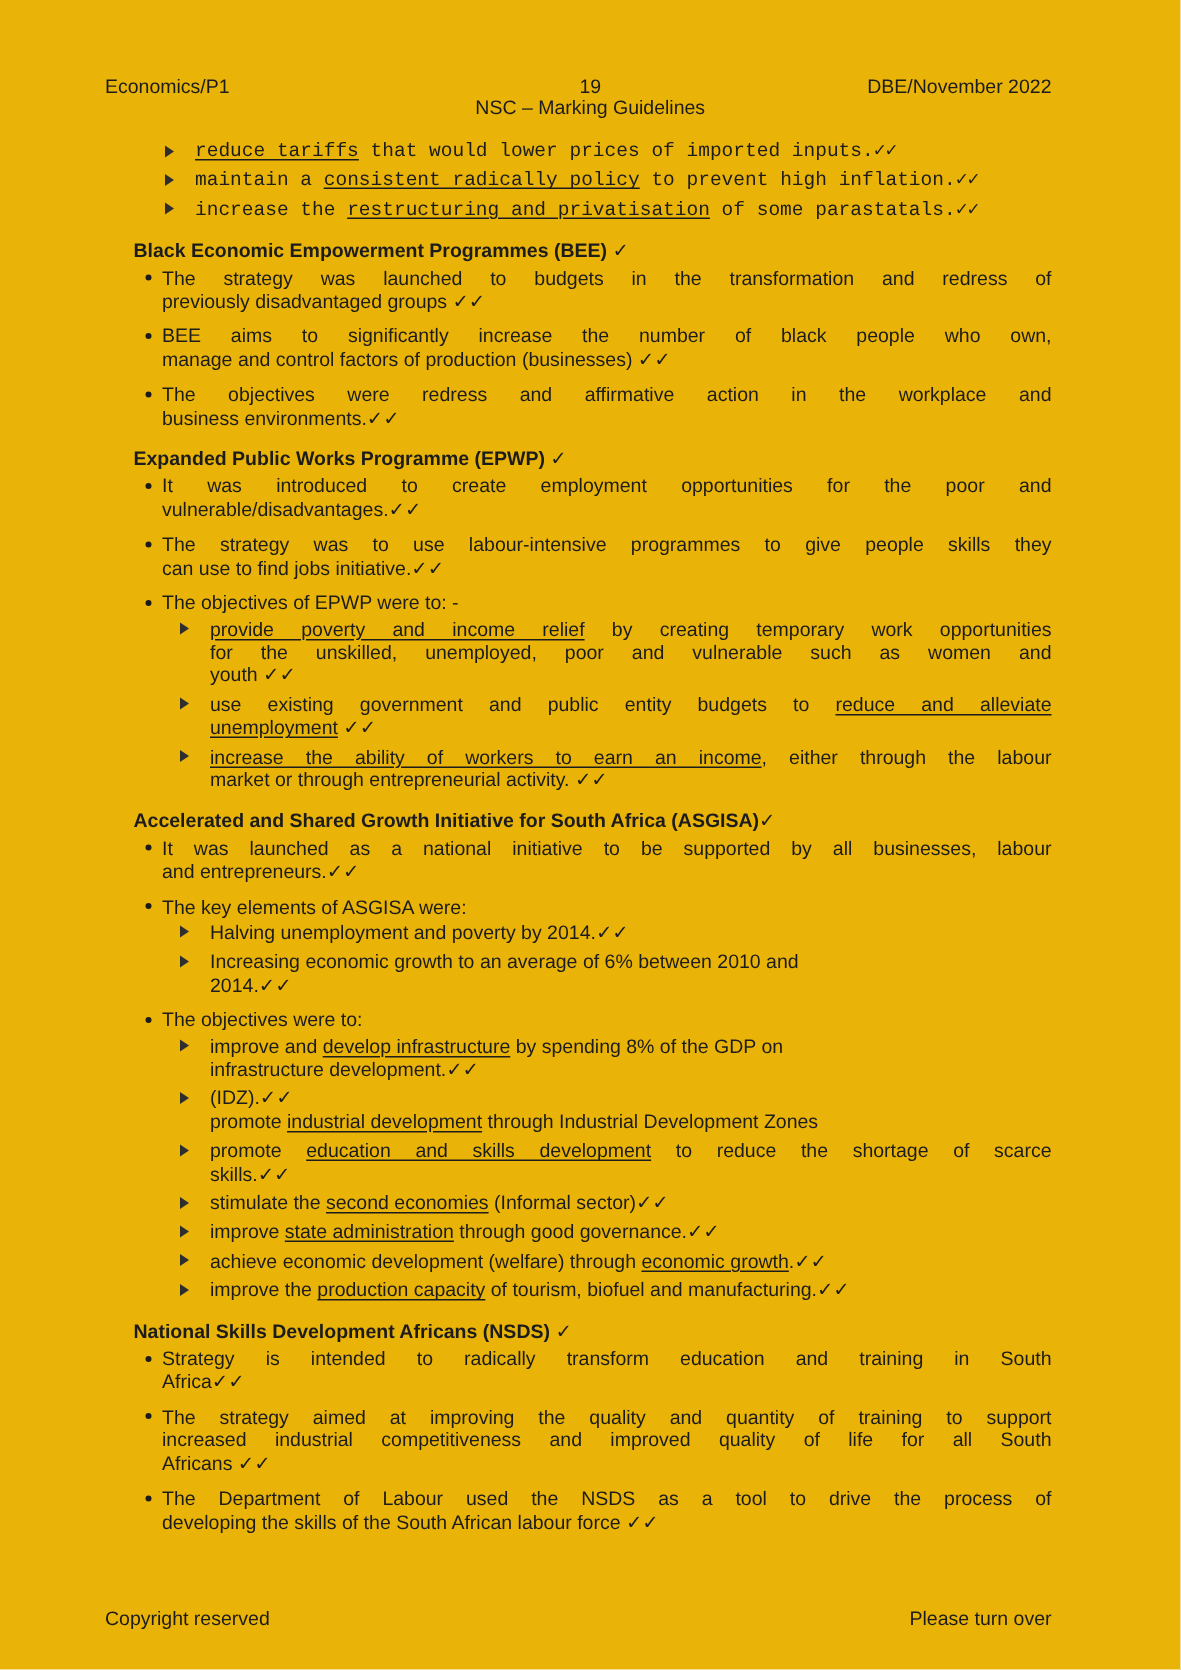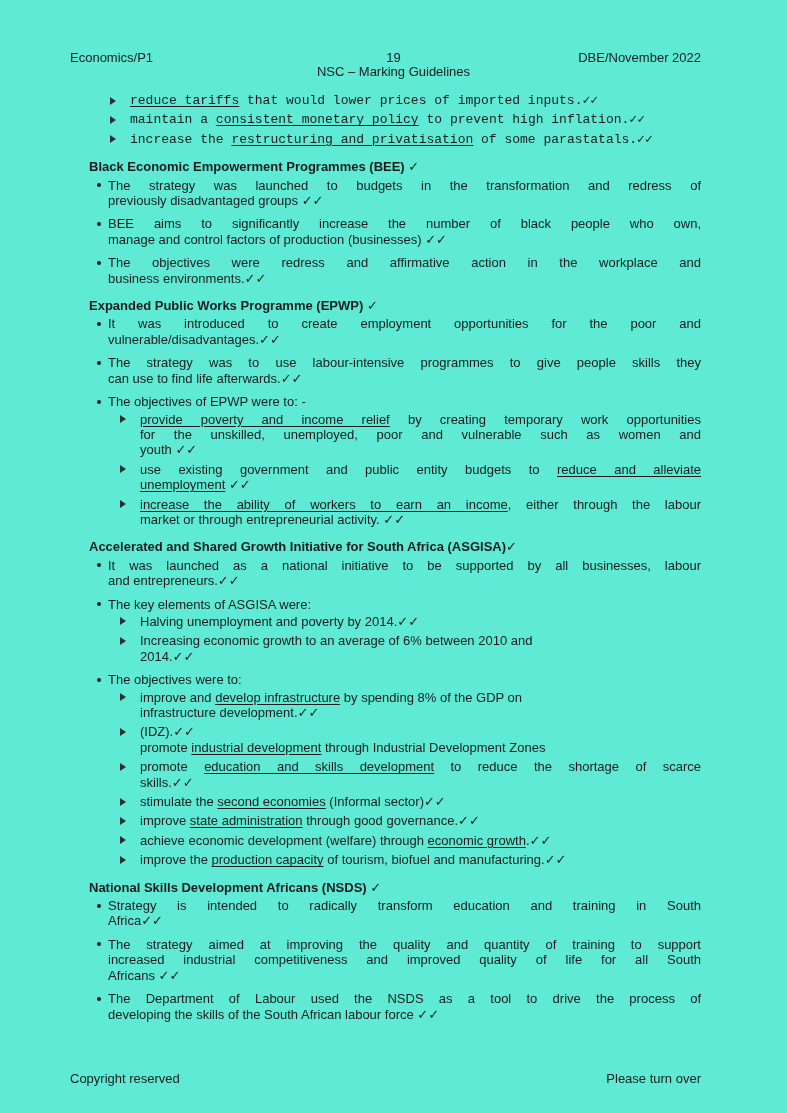--- a/index.html
+++ b/index.html
@@ -1,17 +1,17 @@
 <!DOCTYPE html>
 <html><head>
 <meta charset="utf-8">
 <style>
   html,body{margin:0;padding:0;background:#ffffff;}
   .page{
-    position:relative;width:787px;height:1113px;background:#5eead4;
+    position:relative;width:787px;height:1113px;background:#eab308;
     color:#1c1c1c;font-family:"Liberation Sans","DejaVu Sans",sans-serif;
     font-size:13px;overflow:hidden;
   }
   
   .hdr{position:absolute;top:51px;left:0;width:100%;}
   .hdr-line1{position:relative;text-align:center;line-height:14px;}
   .hdr-left{position:absolute;left:70px;top:0;}
   .hdr-right{position:absolute;right:86px;top:0;}
   .hdr-line2{text-align:center;line-height:14px;margin-top:0px;}
   
@@ -55,21 +55,21 @@
       <div class="list">
         <div class="item top-item">
           <span class="tri"></span>
           <div class="txt">
             <div class="line"><span class="u">reduce tariffs</span><span> that would lower prices of imported inputs.✓✓</span></div>
           </div>
         </div>
         <div class="item top-item">
           <span class="tri"></span>
           <div class="txt">
-            <div class="line"><span>maintain a </span><span class="u">consistent monetary policy</span><span> to prevent high inflation.✓✓</span></div>
+            <div class="line"><span>maintain a </span><span class="u">consistent radically policy</span><span> to prevent high inflation.✓✓</span></div>
           </div>
         </div>
         <div class="item top-item">
           <span class="tri"></span>
           <div class="txt">
             <div class="line"><span>increase the </span><span class="u">restructuring and privatisation</span><span> of some parastatals.✓✓</span></div>
           </div>
         </div>
       </div>
       <div class="heading">Black Economic Empowerment Programmes (BEE) ✓</div>
@@ -102,21 +102,21 @@
           <span class="dot"></span>
           <div class="txt">
             <div class="line j"><span>It was introduced to create employment opportunities for the poor and</span></div>
             <div class="line"><span>vulnerable/disadvantages.✓✓</span></div>
           </div>
         </div>
         <div class="item b-item">
           <span class="dot"></span>
           <div class="txt">
             <div class="line j"><span>The strategy was to use labour-intensive programmes to give people skills they</span></div>
-            <div class="line"><span>can use to find life afterwards.✓✓</span></div>
+            <div class="line"><span>can use to find jobs initiative.✓✓</span></div>
           </div>
         </div>
         <div class="item b-item">
           <span class="dot"></span>
           <div class="txt">
             <div class="line"><span>The objectives of EPWP were to: -</span></div>
           </div>
           <div class="sublist">
             <div class="item sub-item">
               <span class="tri"></span>

